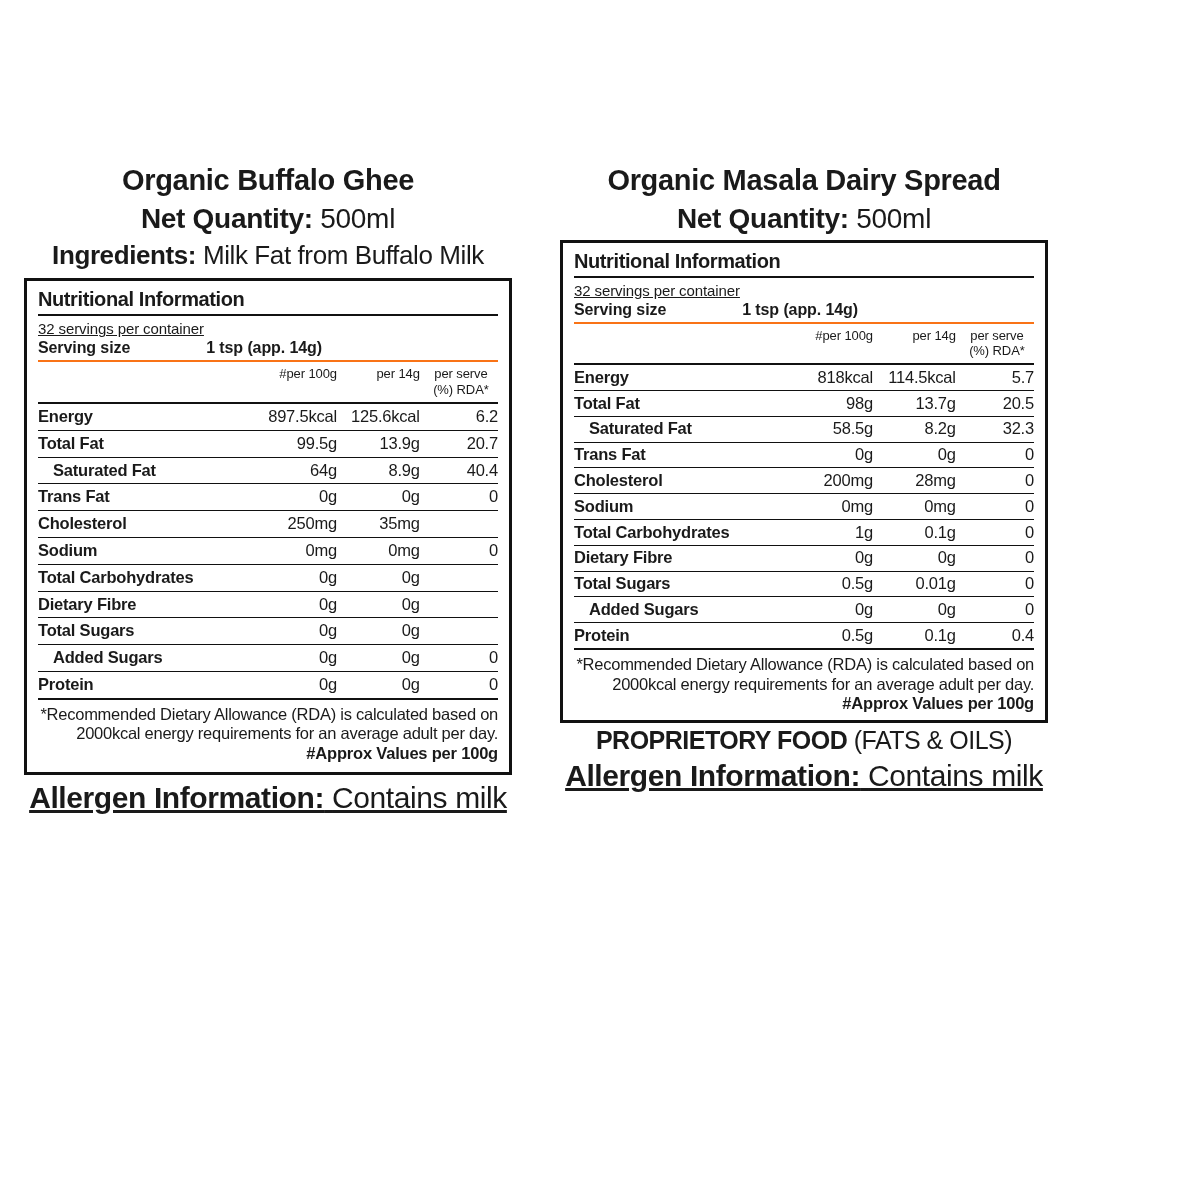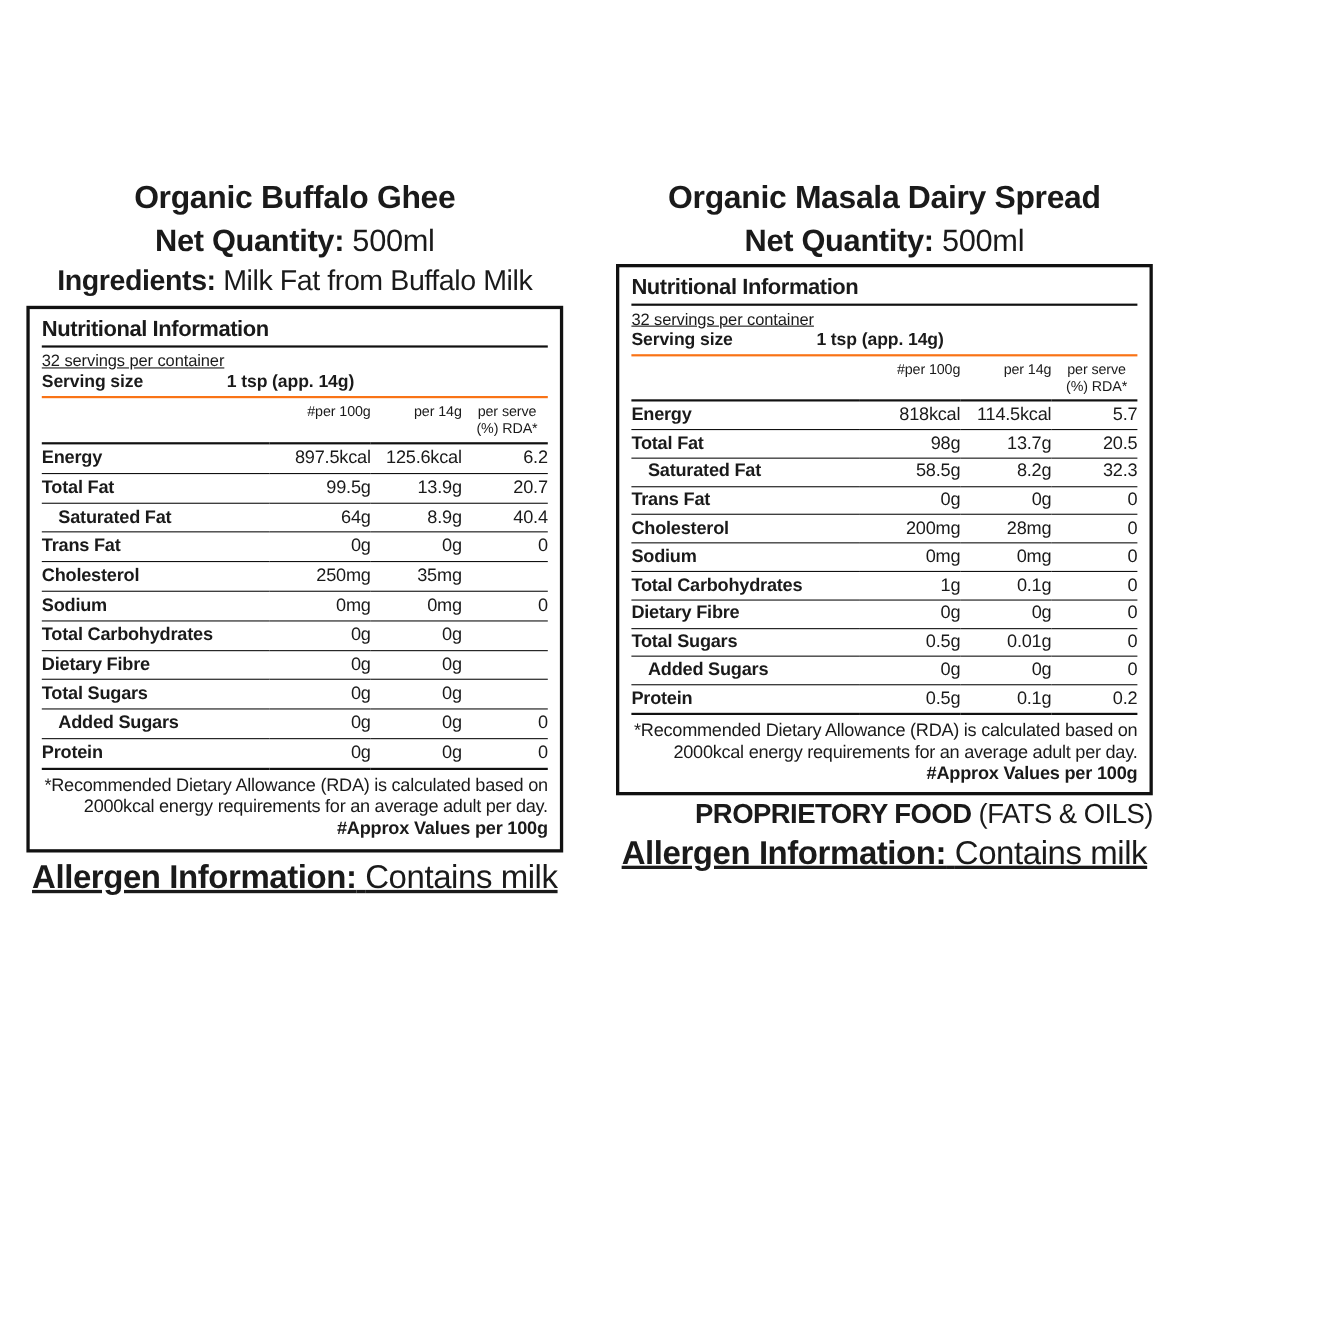--- a/index.html
+++ b/index.html
@@ -154,21 +154,20 @@
   
   .below {
     text-align: center;
     padding-top: 3px;
   }
   .proprietary {
     font-size: 25px;
     letter-spacing: -0.5px;
     line-height: 1.18;
     white-space: nowrap;
-    text-align: right;
   }
   .proprietary .strong { font-weight: 700; }
   .allergen {
     font-size: 30px;
     letter-spacing: -0.4px;
     line-height: 1.2;
     white-space: nowrap;
     padding-top: 2px;
     text-decoration: underline;
   }
@@ -410,21 +409,21 @@
             <tr class="indent">
               <td class="n">Added Sugars</td>
               <td>0g</td>
               <td>0g</td>
               <td>0</td>
             </tr>
             <tr>
               <td class="n">Protein</td>
               <td>0.5g</td>
               <td>0.1g</td>
-              <td>0.2</td>
+              <td>0.4</td>
             </tr>
           </tbody>
       </table>
 
       <div class="footnote">
         <span>*Recommended Dietary Allowance (RDA) is calculated based on 2000kcal energy requirements for an average adult per day.</span>
         <div class="approx">#Approx Values per 100g</div>
       </div>
 
     </div>

